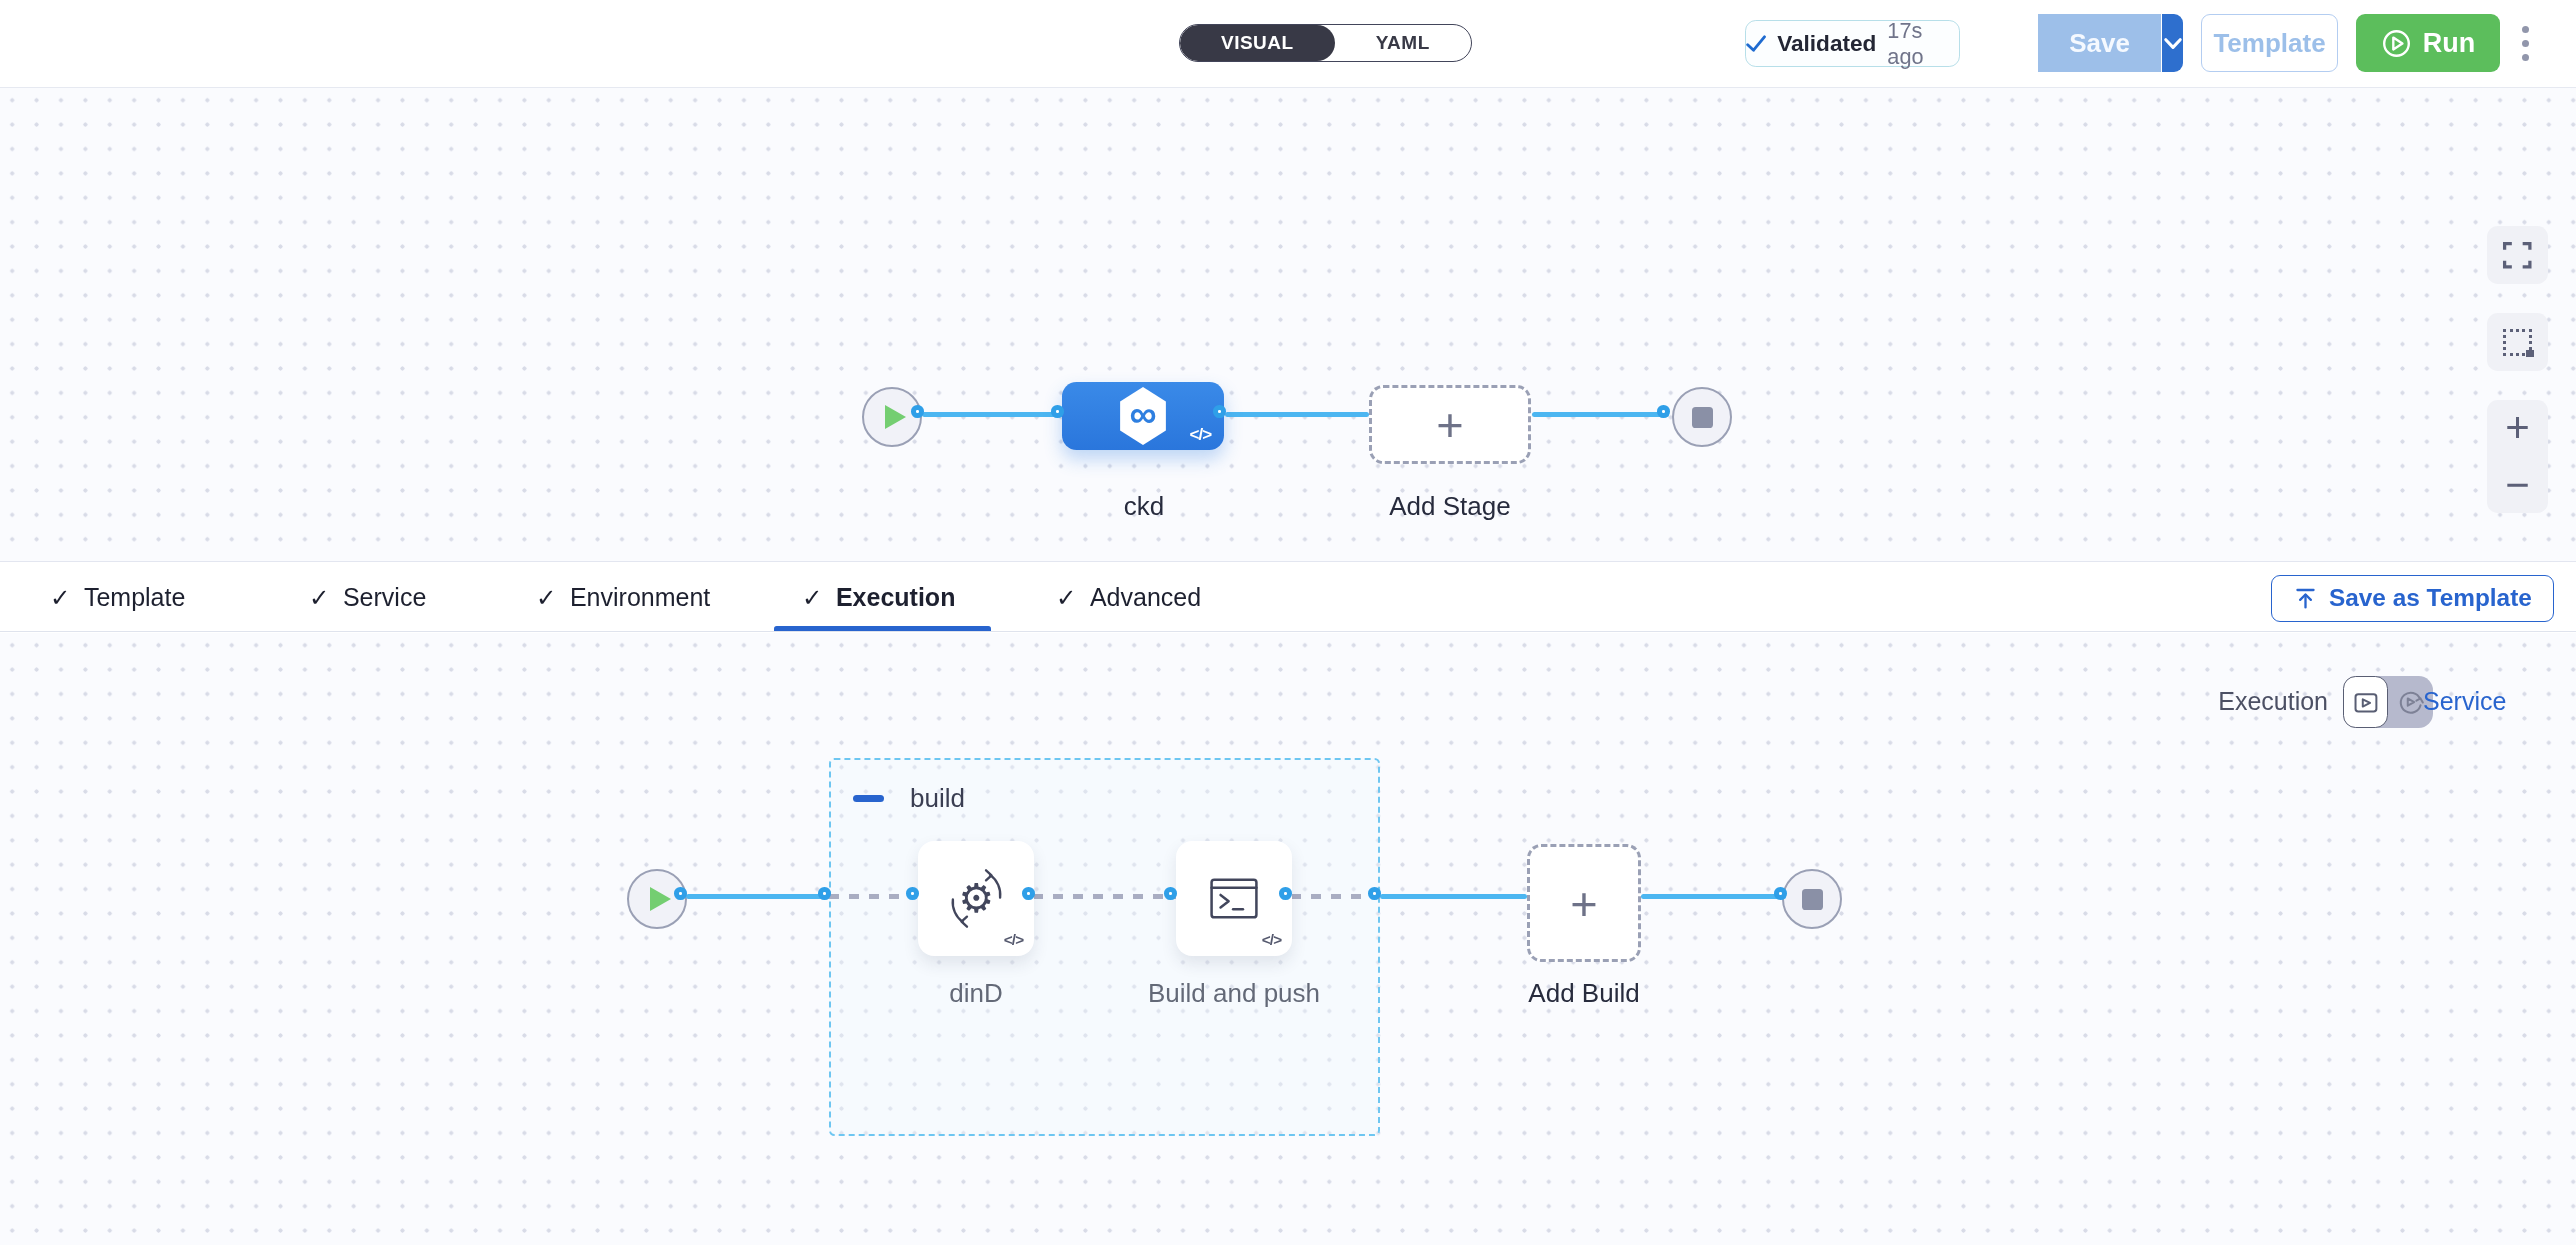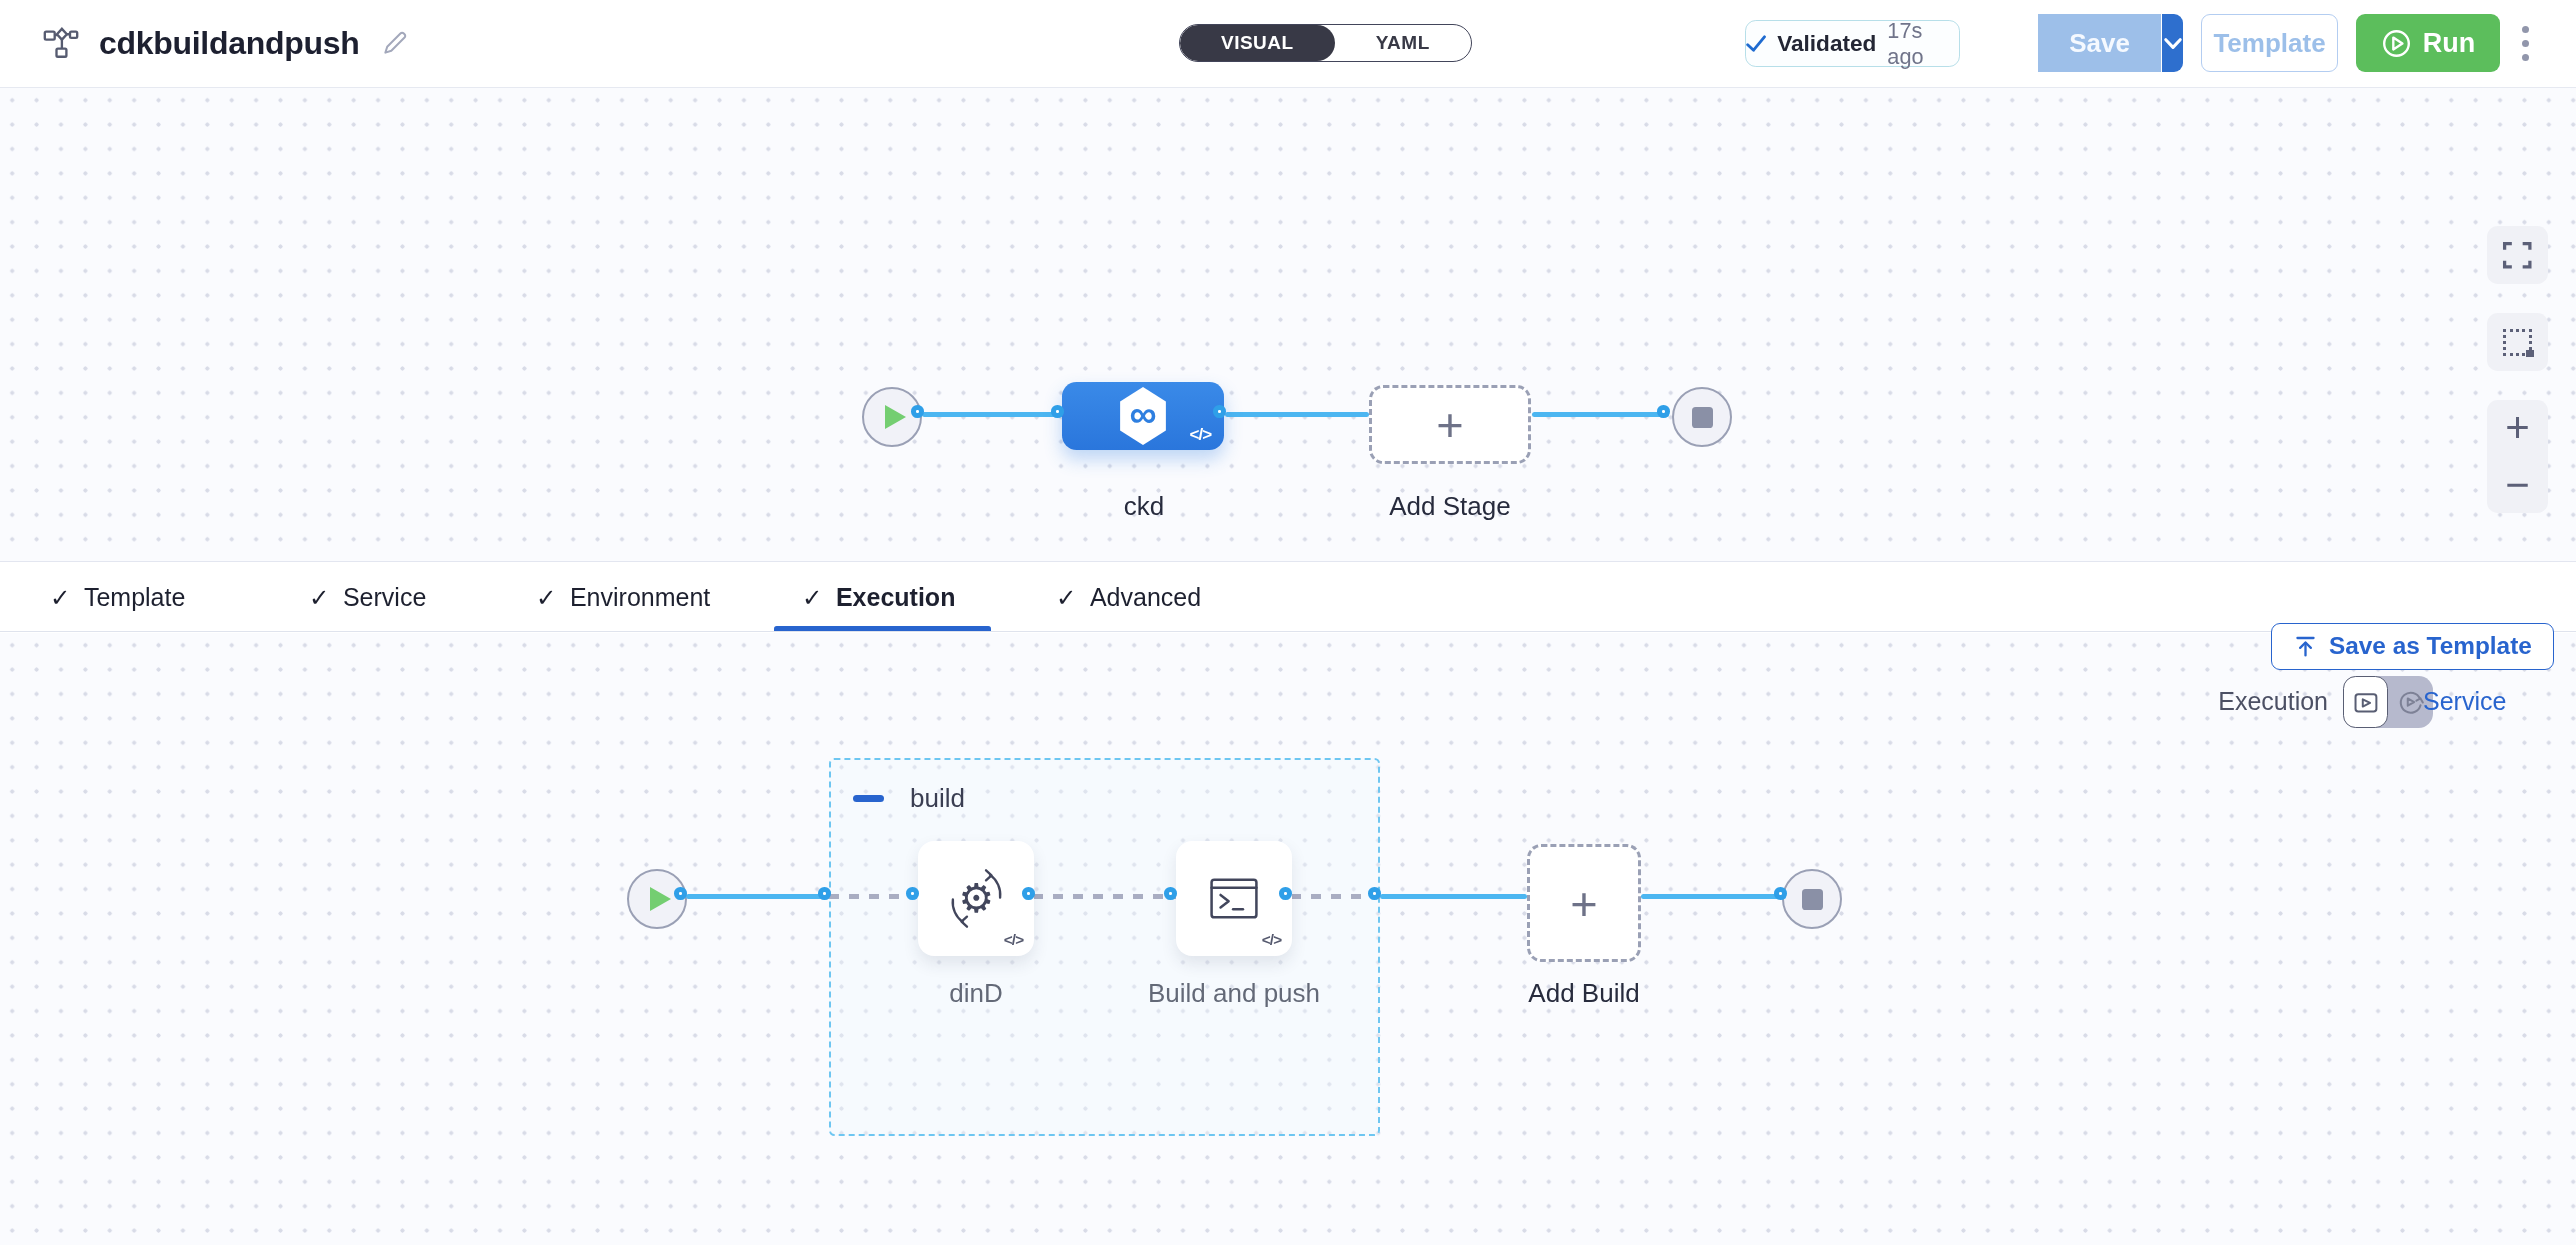--- a/index.html
+++ b/index.html
@@ -86,21 +86,21 @@
   .tab-bar { position:absolute; left:0; top:561px; width:2576px; height:71px; background:#fff;
              border-top:0.9px solid #e3e6f0; border-bottom:0.9px solid #dfe3ed; z-index:20; }
   .tab { position:absolute; top:0; height:70px; display:flex; align-items:center; gap:13.5px; font-size:25px;
          color:#1d202f; cursor:pointer; }
   .tab .check { font-size:24.4px; color:#1d202f; font-weight:700; }
   .tab.active { font-weight:700; }
   .tab-underline { position:absolute; left:774px; bottom:0; width:217px; height:5.4px; background:#2864ce;
                    border-radius:2.7px 2.7px 0 0; }
   .save-template-btn { position:absolute; left:2271px; top:12.6px; width:283px; height:47px; border:1.8px solid #2864ce;
                        border-radius:9px; background:#fff; color:#2864ce; font-size:24.4px; font-weight:600;
-                       display:flex; align-items:center; justify-content:center; gap:10.8px; cursor:pointer;margin-top:48px; }
+                       display:flex; align-items:center; justify-content:center; gap:10.8px; cursor:pointer; }
 
   
   .exec-mode-label { position:absolute; left:2184px; top:54px; width:144px; font-size:25px; color:#4c5064; text-align:right; }
   .exec-toggle { position:absolute; left:2343px; top:43px; width:90px; height:52px; border-radius:14.4px;
                  background:#b6b9cd; display:flex; }
   .exec-toggle .seg { width:50%; display:flex; align-items:center; justify-content:center; cursor:pointer; }
   .exec-toggle .seg.selected { background:#fff; border:1.8px solid #595e73; border-radius:12.6px; }
   .rollback-link { position:absolute; left:2423px; top:54px; font-size:25px; color:#2864ce; cursor:pointer; }
 
   
@@ -109,35 +109,20 @@
   .group-head { position:absolute; left:853px; top:150px; display:flex; align-items:center; gap:26px; z-index:5; cursor:pointer; }
   .collapse-minus { width:31px; height:7.2px; border-radius:3.6px; background:#2864ce; }
   .group-label { font-size:26px; color:#3a3e52; }
 </style>
 </head>
 <body>
 
 <div id="app">
 
   <div class="header">
-    <div class="header-left">
-      <svg width="36" height="32.5" viewBox="0 0 40 36">
-        <g fill="none" stroke="#565b70" stroke-width="2.6">
-          <rect x="2" y="5" width="11" height="9" rx="1.5"></rect>
-          <polygon points="21,2 26.5,8 21,14 15.5,8"></polygon>
-          <rect x="30" y="5" width="8" height="7" rx="1.5"></rect>
-          <rect x="15" y="24" width="11" height="9" rx="1.5"></rect>
-          <path d="M13 9 H15.5 M26.5 8 H30 M21 14 V24"></path>
-        </g>
-      </svg>
-      <div class="page-title">cdkbuildandpush</div>
-      <svg width="31" height="31" viewBox="0 0 34 34" style="cursor:pointer">
-        <path d="M7 27 L9 20.5 L23.5 6 a2.6 2.6 0 0 1 3.7 0 l0.8 0.8 a2.6 2.6 0 0 1 0 3.7 L13.5 25 Z" fill="none" stroke="#a3a8bb" stroke-width="2.2" stroke-linejoin="round"></path>
-      </svg>
-    </div>
 
     <div class="mode-toggle">
       <div class="mode-seg active">VISUAL</div>
       <div class="mode-seg inactive">YAML</div>
     </div>
 
     <div class="validated-badge">
       <svg width="21.7" height="19" viewBox="0 0 24 21">
         <polyline points="2,12 9,18.5 22,2.5" fill="none" stroke="#1f6bd0" stroke-width="3.4" stroke-linecap="round" stroke-linejoin="round"></polyline>
       </svg>

